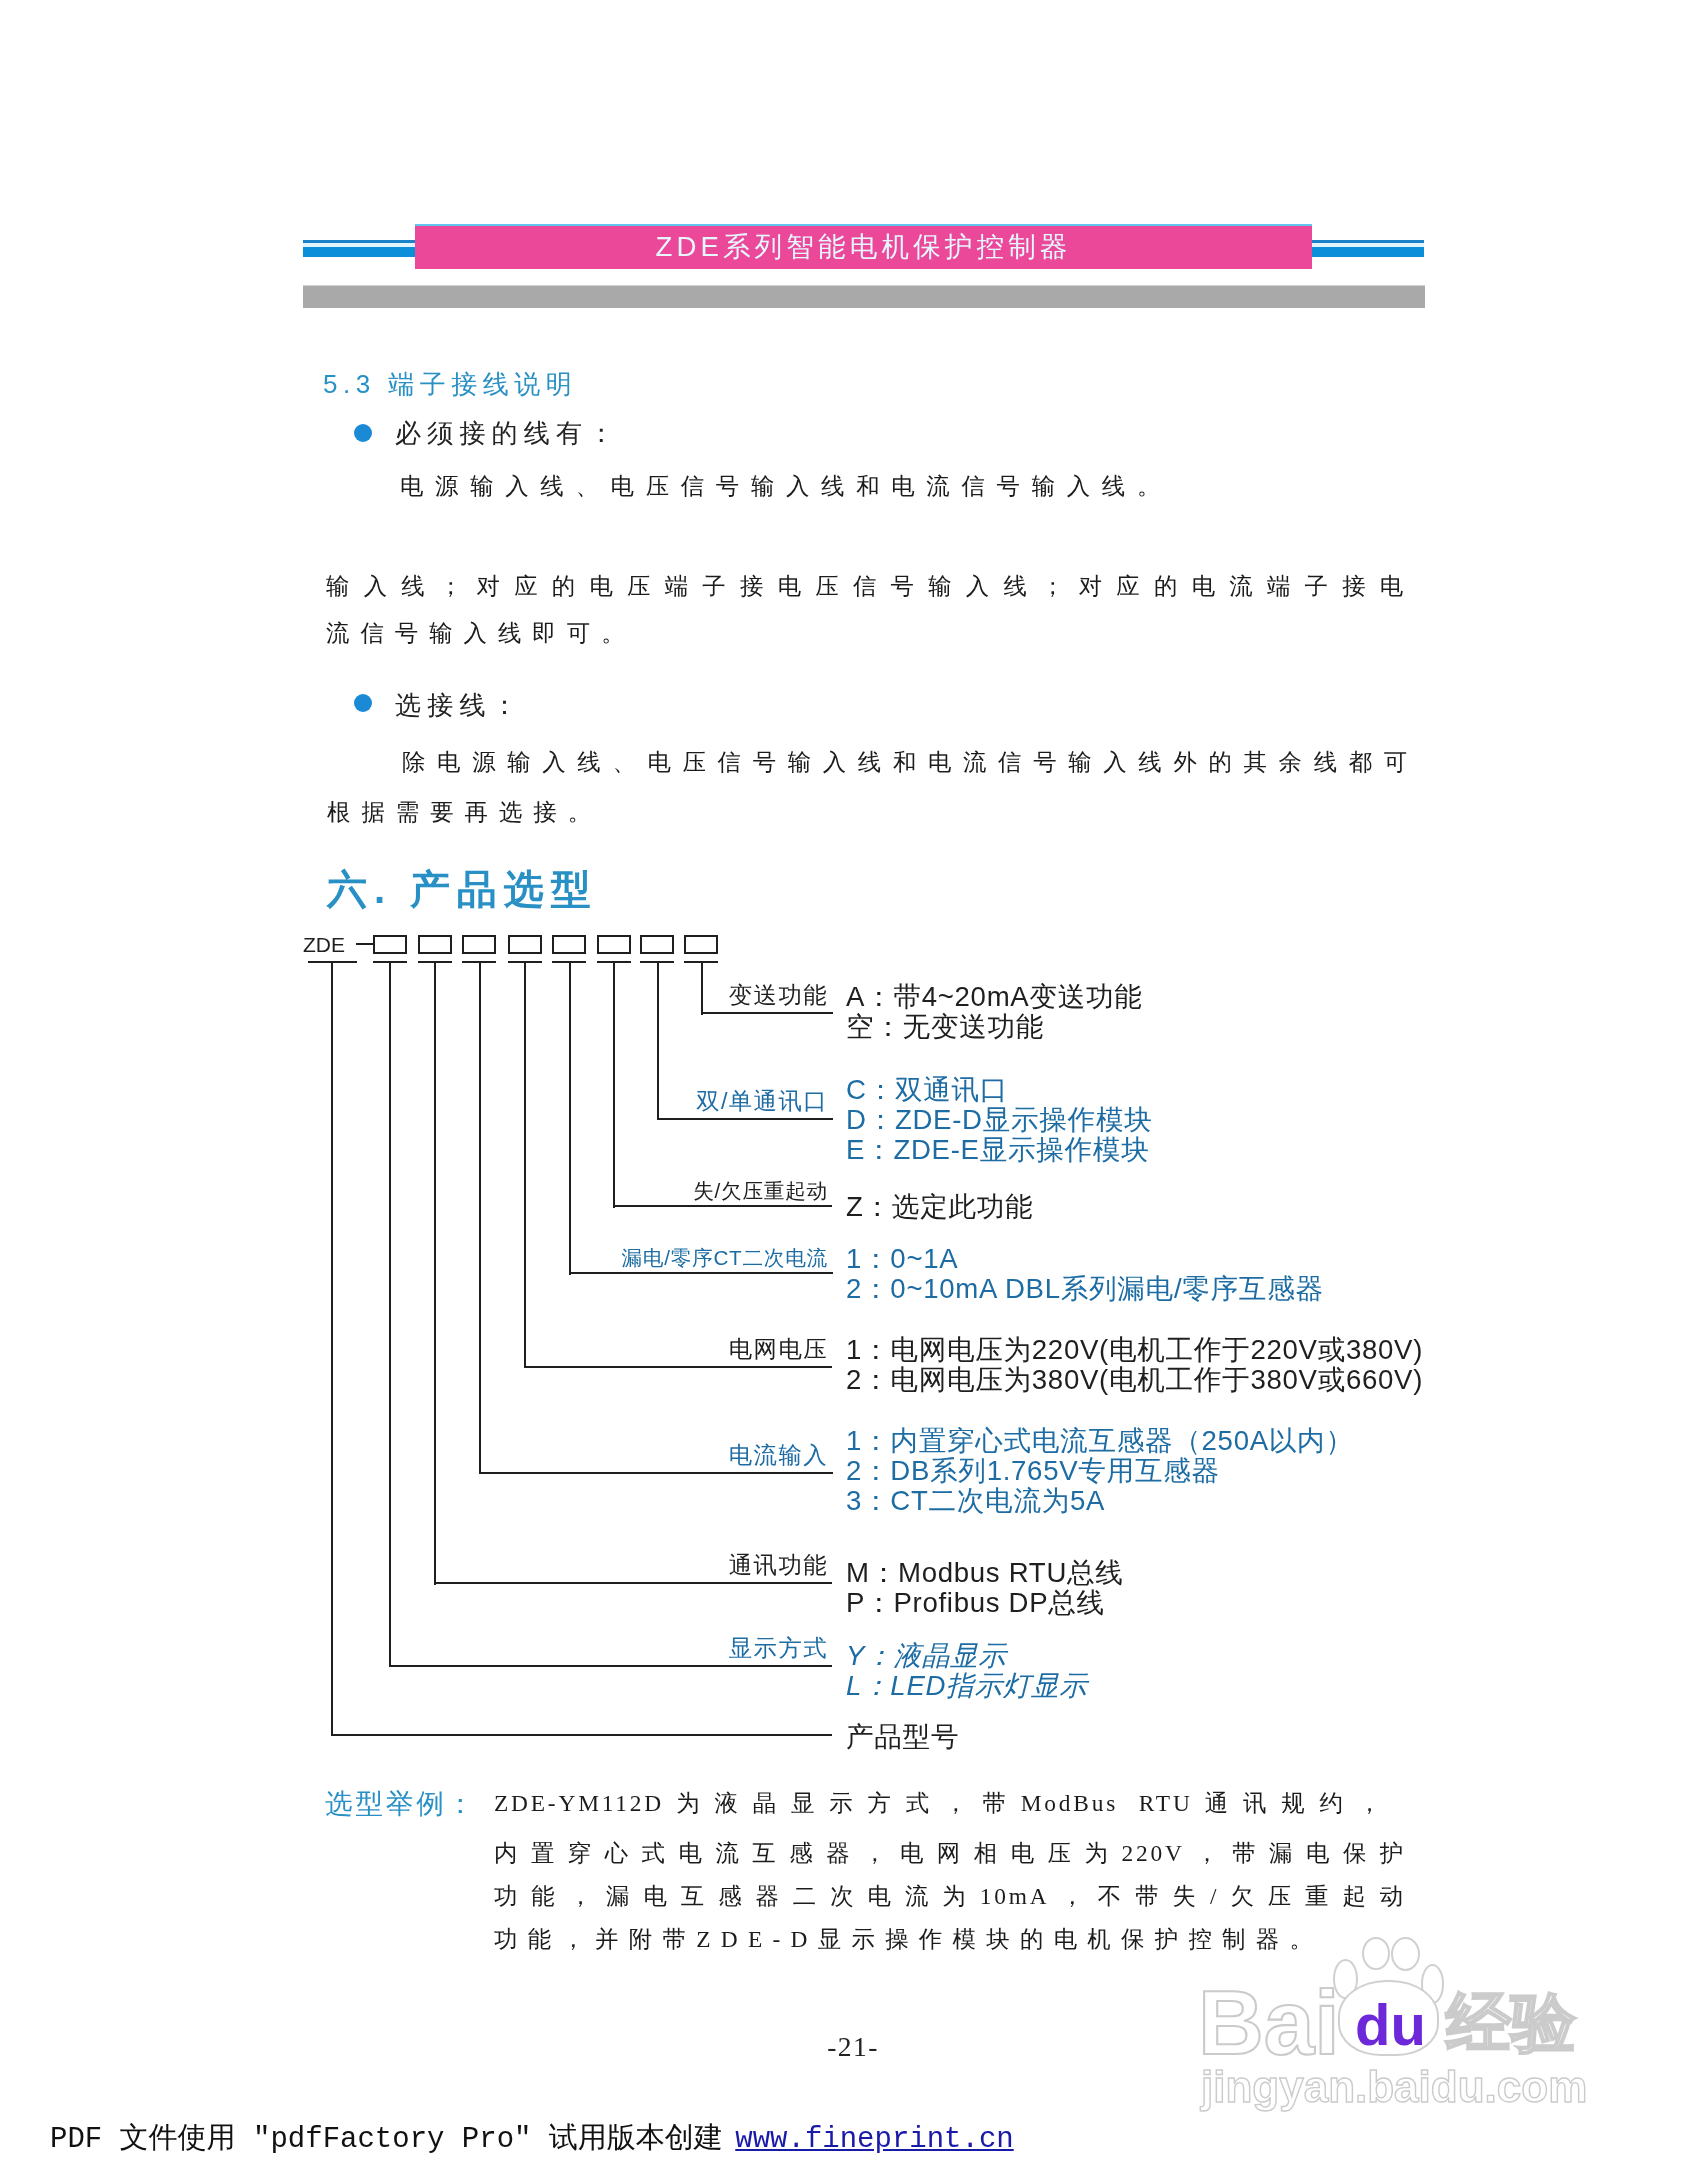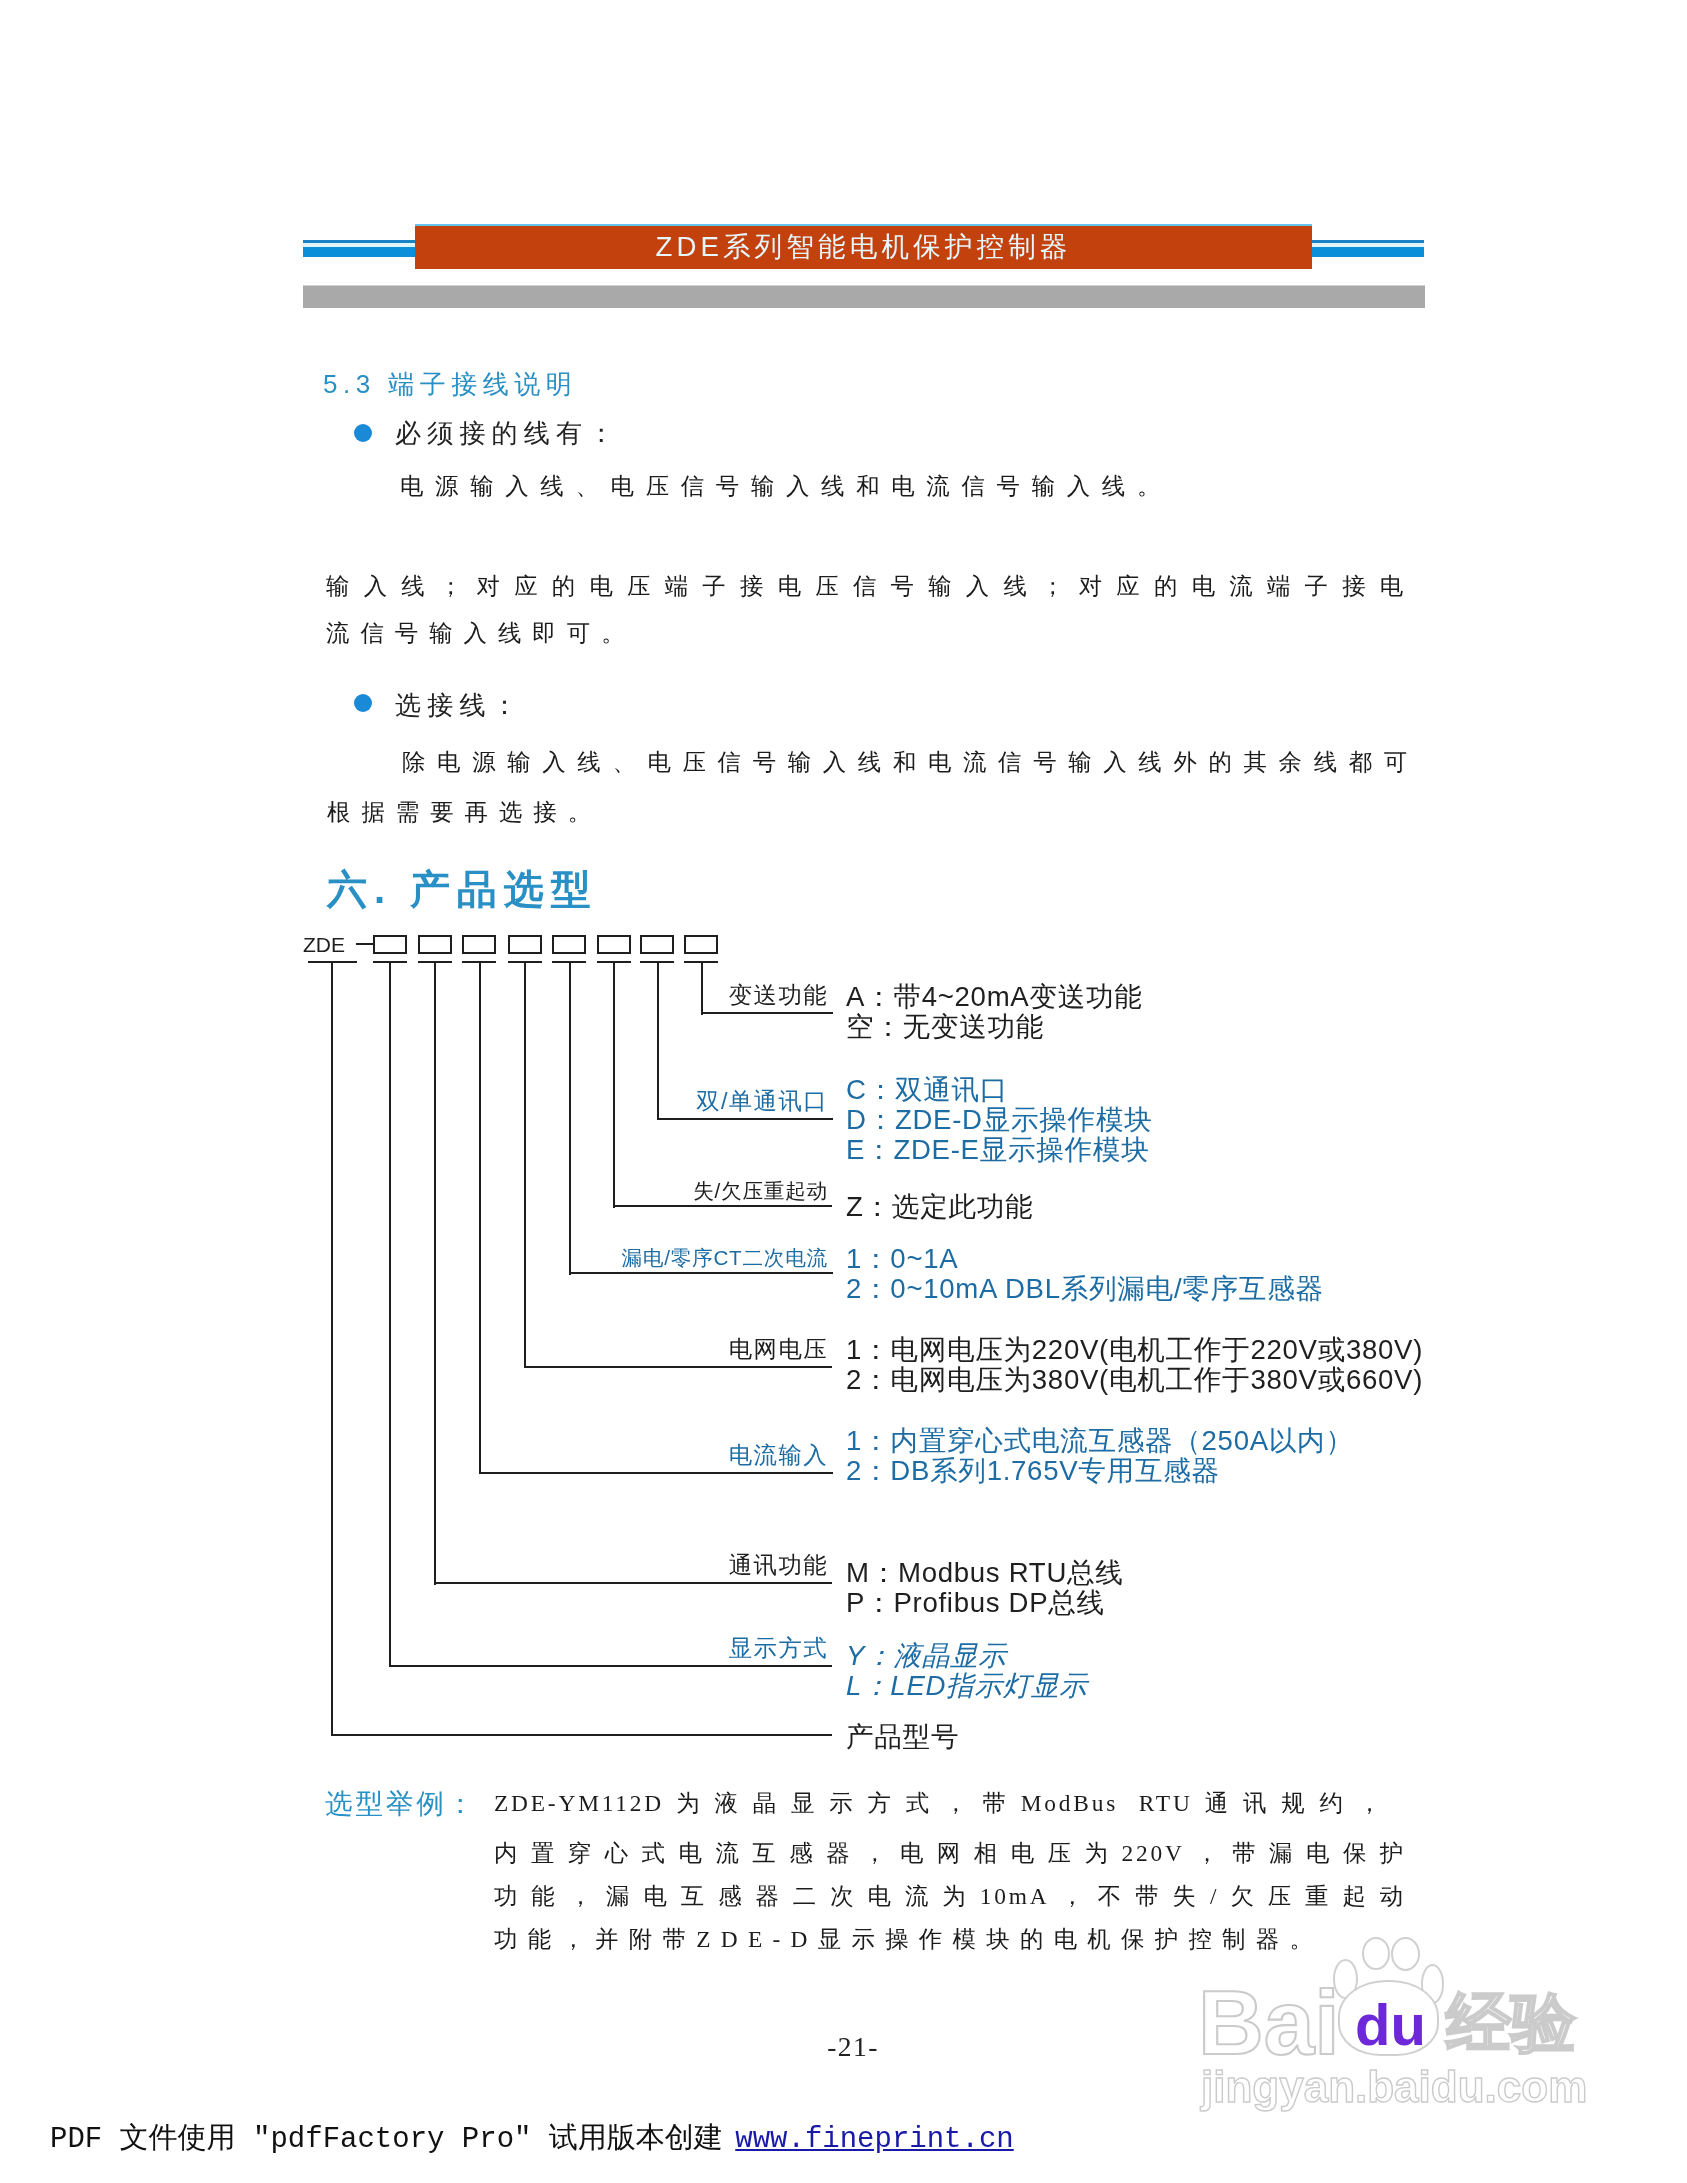--- a/index.html
+++ b/index.html
@@ -6,21 +6,21 @@
   #page { position:relative; width:1687px; height:2183px; overflow:hidden; background:#ffffff; }
   .t { position:absolute; white-space:nowrap; }
   .sans { font-family:"Liberation Sans", "DejaVu Sans", sans-serif; }
   .serif { font-family:"Liberation Serif", "DejaVu Serif", serif; }
   .mono { font-family:"Liberation Mono", "DejaVu Sans Mono", monospace; }
 
   
   .hdr-thin { position:absolute; height:3.4px; background:#1a82c6; }
   .hdr-gap { position:absolute; height:4.1px; background:#dff4fd; }
   .hdr-thick { position:absolute; height:9.6px; background:#0a8fd8; }
-  #hdr-band { position:absolute; left:415px; top:224px; width:897px; height:45px; background:#c2410c;
+  #hdr-band { position:absolute; left:415px; top:224px; width:897px; height:45px; background:#ec4899;
               box-shadow: inset 0 2.1px 0 #62c6f1; text-decoration: underline; }
   #hdr-title { position:absolute; left:0; top:0; width:100%; height:45px; line-height:45px; text-align:center;
                color:#e6f7ff; font-size:27.6px; letter-spacing:4.1px; }
   #hdr-rule { position:absolute; left:303px; top:285px; width:1122px; height:23.4px; background:#a9a9a9;
               border-top:1.4px solid #d2d2d2; box-sizing:border-box; }
 
   
   .h-blue { color:#2990c5; }
   .h1 { font-size:26px; line-height:27.6px; letter-spacing:5.5px; }
   .h-big { font-size:40px; line-height:34px; letter-spacing:6.9px; font-weight:bold; }
@@ -161,20 +161,21 @@
       <div>1：0~1A</div>
       <div>2：0~10mA DBL系列漏电/零序互感器</div>
     </div>
     <div class="opts sans c-dark" style="top:1335px;">
       <div>1：电网电压为220V(电机工作于220V或380V)</div>
       <div>2：电网电压为380V(电机工作于380V或660V)</div>
     </div>
     <div class="opts sans c-blue" style="top:1426px;">
       <div>1：内置穿心式电流互感器（250A以内）</div>
       <div>2：DB系列1.765V专用互感器</div>
+      <div>3：CT二次电流为5A</div>
     </div>
     <div class="opts sans c-dark" style="top:1558px;">
       <div>M：Modbus RTU总线</div>
       <div>P：Profibus DP总线</div>
     </div>
     <div class="opts sans c-blue" style="top:1641px;font-style:italic;">
       <div>Y：液晶显示</div>
       <div>L：LED指示灯显示</div>
     </div>
     <div class="opts sans c-dark" style="top:1722px;">

